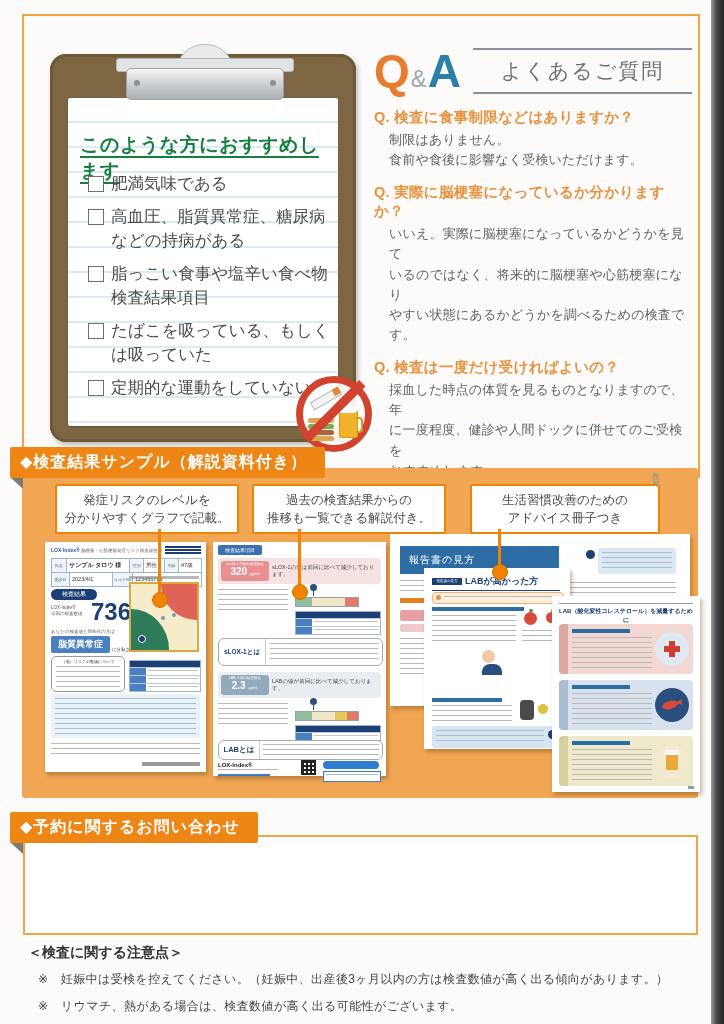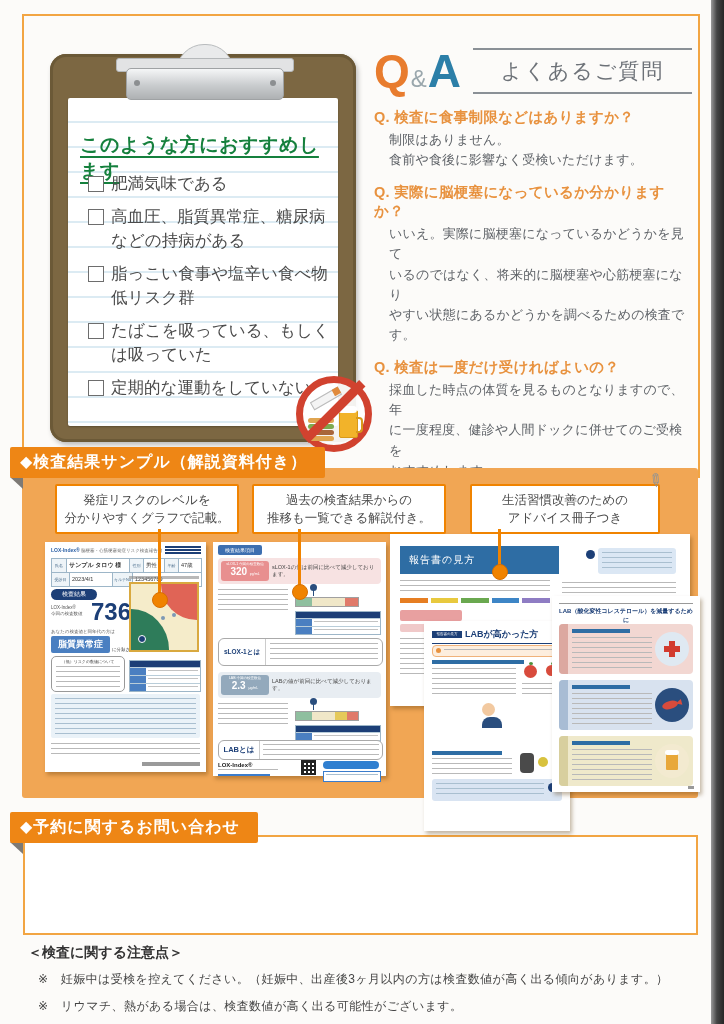--- a/index.html
+++ b/index.html
@@ -199,21 +199,21 @@
       <span class="pre">肥満気味である</span>
     </div>
     <div class="cb-item">
       <span class="cb-box"></span>
       <span class="pre">高血圧、脂質異常症、糖尿病
 などの持病がある</span>
     </div>
     <div class="cb-item">
       <span class="cb-box"></span>
       <span class="pre">脂っこい食事や塩辛い食べ物
-低リスク群</span>
+検査結果項目</span>
     </div>
     <div class="cb-item">
       <span class="cb-box"></span>
       <span class="pre">たばこを吸っている、もしく
 は吸っていた</span>
     </div>
     <div class="cb-item">
       <span class="cb-box"></span>
       <span class="pre">定期的な運動をしていない</span>
     </div>
@@ -440,21 +440,21 @@
     <div class="abs d3-blob1"></div>
     <div class="abs d3-blob2"></div>
     <div class="abs hl-g" style="left:10px;top:104px;width:66px;height:40px;"></div>
     <div class="abs d3-doc"></div>
     <div class="abs d3-bluebox">
         <div class="hl-b" style="margin:4px;height:18px;"></div>
       </div>
     <div class="abs hl-g" style="left:172px;top:48px;width:114px;height:30px;"></div>
   </div>
 
-  <div class="abs doc" style="left:424px;top:621px;width:146px;height:210px;z-index:4;">
+  <div class="abs doc" style="left:424px;top:568px;width:146px;height:181px;z-index:4;">
     <div class="abs" style="left:8px;top:7px;display:flex;gap:3px;align-items:center;border-bottom:1px solid #1c3f77;padding-bottom:2px;width:128px;">
       <div class="fa-tag" style="width:30px;height:7px;">報告書の見方</div>
       <div class="fa-title">LABが高かった方</div>
     </div>
     <div class="abs fa-warn">
         <i></i>
         <div class="in hl-g"></div>
       </div>
     <div class="abs navy-bar" style="left:8px;top:39px;width:92px;"></div>
     <div class="abs hl-g" style="left:8px;top:47px;width:84px;height:28px;"></div>

